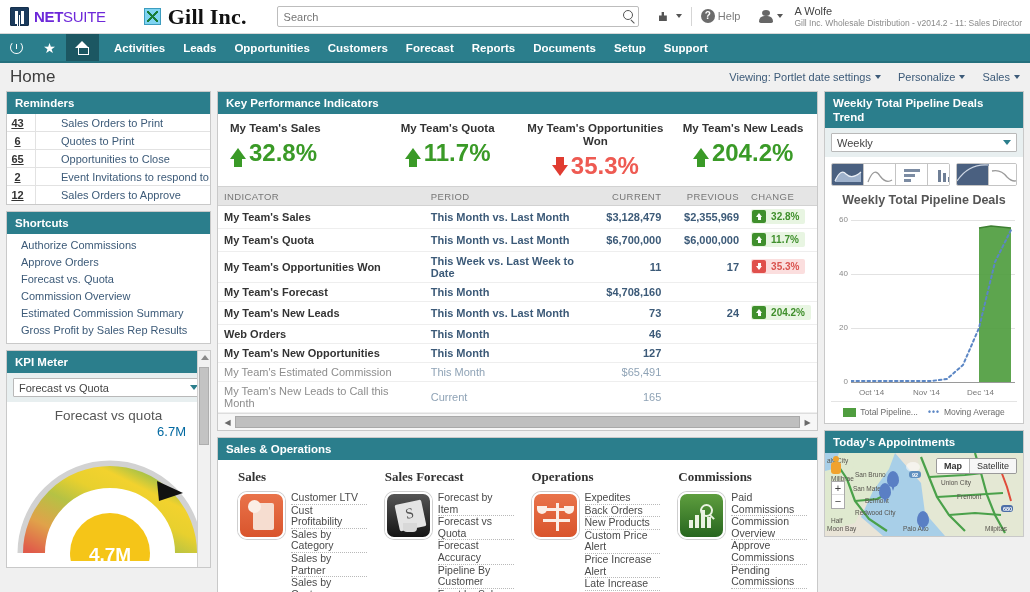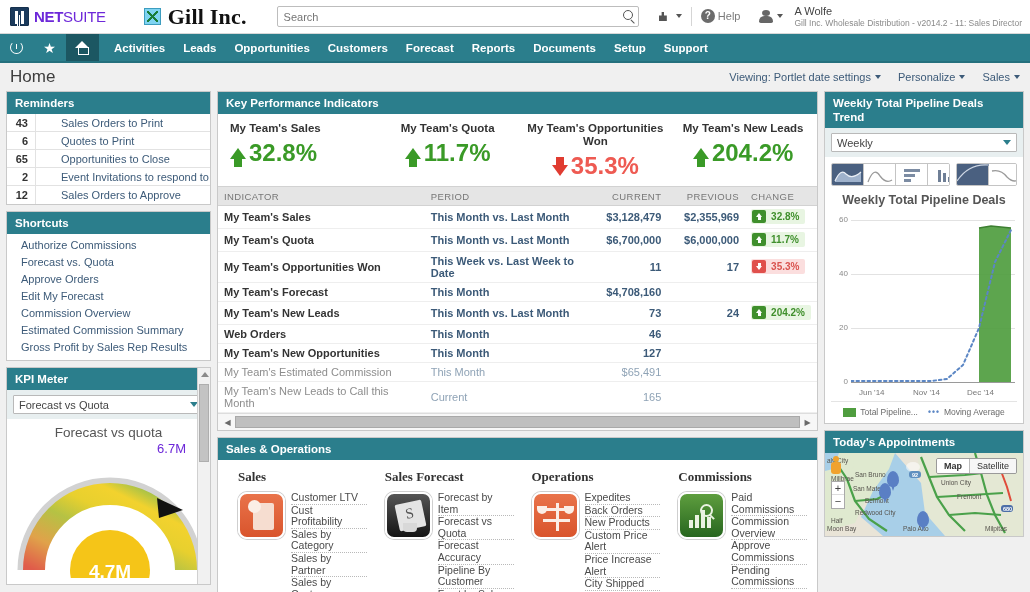--- a/index.html
+++ b/index.html
@@ -158,43 +158,43 @@
   }
 
   
   .rem-row {
     display: flex; align-items: center;
     border-bottom: 1px solid #e2e2e2; height: 18px;
     font-size: 11px; cursor: pointer;
   }
   .rem-row:last-child { border-bottom: none; }
   .rem-count {
-    width: 28px; text-align: right; padding-right: 7px;
-    font-weight: bold; color: #333; flex: none;
+    width: 28px; text-align: center; padding-right: 7px;
+    font-weight: bold; color: #333; flex: none; text-decoration: underline;
   }
   .rem-label { color: #3c5a78; border-left: 1px solid #e2e2e2; padding-left: 25px; flex: 1; height: 100%; line-height: 18px; }
 
   
   .sc-row {
     font-size: 11px; color: #3c5a78; padding: 2px 8px 2px 14px;
     cursor: pointer; line-height: 13px;
   }
   .sc-list { padding: 3px 0 4px; }
 
   
   .kpi-sel-wrap { background: #e8eff0; padding: 5px 6px; }
   .fake-select {
     background: #fff; border: 1px solid #b9b9b9; height: 19px;
     display: flex; align-items: center; padding: 0 5px;
     font-size: 11px; color: #444; cursor: pointer; border-radius: 1px;
   }
   .fake-select .caret { margin-left: auto; border-top-color: #2b7e8c; border-left-width: 4.5px; border-right-width: 4.5px; border-top-width: 5px; }
   .meter-body { position: relative; padding-top: 6px; height: 165px; overflow: hidden; }
   .meter-title { text-align: center; font-size: 13.5px; color: #555; font-weight: normal; }
-  .meter-max { position: absolute; right: 24px; top: 22px; font-size: 13px; color: #6d28d9; }
+  .meter-max { position: absolute; right: 24px; top: 22px; font-size: 13px; color: #0369a1; }
 
   
   .vtrack {
     position: absolute; right: 0; top: 0; width: 13px; height: 100%;
     background: #f1f1f1; border-left: 1px solid #d0d0d0;
   }
   .vthumb { position: absolute; left: 1px; top: 16px; width: 10px; height: 78px; background: #c3c3c3; border: 1px solid #aeaeae; }
   .varrow { position: absolute; left: 3px; top: 4px; width: 0; height: 0; border-left: 4px solid transparent; border-right: 4px solid transparent; border-bottom: 5px solid #8a8a8a; }
 
   
@@ -427,23 +427,22 @@
             <div class="rem-count">12</div>
             <div class="rem-label">Sales Orders to Approve</div>
           </div>
         </div>
     </div>
 
     <div class="portlet">
       <div class="pl-head">Shortcuts</div>
       <div class="sc-list" id="sc-list">
           <div class="sc-row">Authorize Commissions</div>
+          <div class="sc-row">Approve Orders</div>
           <div class="sc-row">Forecast vs. Quota</div>
-          <div class="sc-row">Approve Orders</div>
-          <div class="sc-row">Edit My Forecast</div>
           <div class="sc-row">Commission Overview</div>
           <div class="sc-row">Estimated Commission Summary</div>
           <div class="sc-row">Gross Profit by Sales Rep Results</div>
         </div>
     </div>
 
     <div class="portlet" style="position:relative;">
       <div class="pl-head">KPI Meter</div>
       <div class="kpi-sel-wrap">
         <div class="fake-select">
@@ -651,21 +650,21 @@
                 <div class="g-scale"></div>
                 <div class="g-pan l"></div>
                 <div class="g-pan r"></div>
               </div>
               <div class="so-links">
                 <a class="so-link" style="color: rgb(74, 74, 74); text-decoration: none; border-bottom: 1px dotted rgb(185, 185, 185);">Expedites</a>
                 <a class="so-link" style="color: rgb(74, 74, 74); text-decoration: none; border-bottom: 1px dotted rgb(185, 185, 185);">Back Orders</a>
                 <a class="so-link" style="color: rgb(74, 74, 74); text-decoration: none; border-bottom: 1px dotted rgb(185, 185, 185);">New Products</a>
                 <a class="so-link" style="color: rgb(74, 74, 74); text-decoration: none; border-bottom: 1px dotted rgb(185, 185, 185);">Custom Price Alert</a>
                 <a class="so-link" style="color: rgb(74, 74, 74); text-decoration: none; border-bottom: 1px dotted rgb(185, 185, 185);">Price Increase Alert</a>
-                <a class="so-link" style="color: rgb(74, 74, 74); text-decoration: none; border-bottom: 1px dotted rgb(185, 185, 185);">City Shipped</a>
+                <a class="so-link" style="color: rgb(74, 74, 74); text-decoration: none; border-bottom: 1px dotted rgb(185, 185, 185);">Late Increase</a>
               </div>
             </div>
           </div>
           <div class="so-grp">
             <div class="so-title">Commissions</div>
             <div class="so-row">
               <div class="so-icon green">
                 <div class="g-chart">
                   <i style="height:8px"></i>
                   <i style="height:13px"></i>
@@ -752,21 +751,21 @@
         <div class="cgrid" style="top:170px; background:#9a9a9a;"></div>
         <div class="clabel" style="top:3px;">60</div>
         <div class="clabel" style="top:57px;">40</div>
         <div class="clabel" style="top:111px;">20</div>
         <div class="clabel" style="top:165px;">0</div>
         <svg width="167" height="171" viewBox="0 0 167 171" style="position:absolute;left:20px;top:0;">
           <polygon points="128,16 140,14 160,16 160,170 128,170" fill="#4f9d3f" opacity="0.92"></polygon>
           <polyline points="128,16 140,14 160,16" fill="none" stroke="#3d7f31" stroke-width="1.5"></polyline>
           <polyline points="0,169 16,169 32,169 48,169 64,169 80,169 96,167 112,153 128,116 144,50 160,18" fill="none" stroke="#5b86c4" stroke-width="2" stroke-dasharray="2.5,3" stroke-linecap="round"></polyline>
         </svg>
-        <div class="cxlabel" style="left:28px;">Jun '14</div>
+        <div class="cxlabel" style="left:28px;">Oct '14</div>
         <div class="cxlabel" style="left:82px;">Nov '14</div>
         <div class="cxlabel" style="left:136px;">Dec '14</div>
       </div>
 
       <div class="legend">
         <div class="lg-item">
           <span class="lg-sw"></span>
           <span id="lg1">Total Pipeline...</span>
         </div>
         <div class="lg-item">

